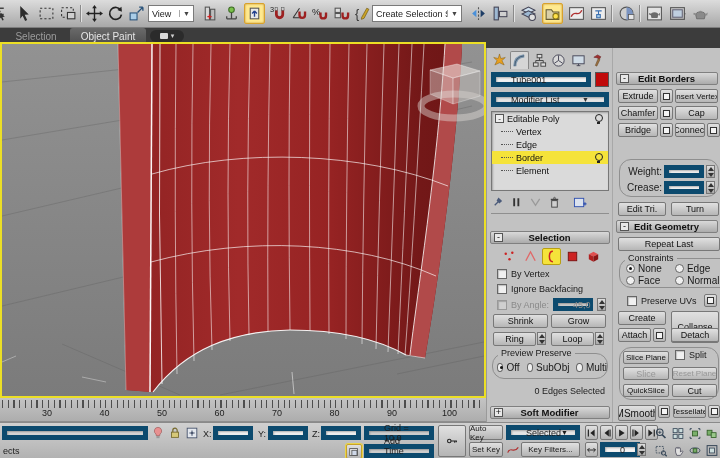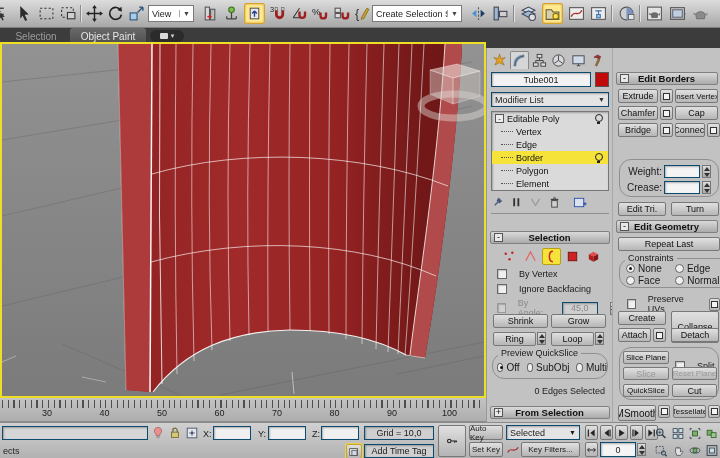--- a/index.html
+++ b/index.html
@@ -25,29 +25,29 @@
 
   
   #viewport { left:0; top:42px; width:486px; height:356px; border:2px solid #ecdf25; background:#888; }
   #viewport svg { display:block; width:100%; height:100%; }
 
   
   #rp-darkstrip { left:486px; top:42px; width:234px; height:6px; background:#3c3c3c; }
   #cmdpanel { left:486px; top:48px; width:126px; height:376px; background:#c2c2c2; border-left:1px solid #9a9a9a; }
   #rollcol2 { left:612px; top:48px; width:108px; height:376px; background:#c2c2c2; border-left:1px solid #a8a8a8; }
 
-  .field { background:#ececec; border:1px solid #0c4a6e; box-shadow:inset 1px 1px 2px rgba(0,0,0,.28); display:flex; align-items:center; padding:0 3px; font-size:9px;justify-content:center; }
+  .field { background:#ececec; border:5px solid #0c4a6e; box-shadow:inset 1px 1px 2px rgba(0,0,0,.28); display:flex; align-items:center; padding:0 15px; font-size:9px; }
   .field.dis { background:#cfcfcf; color:#8a8a8a; }
   .btn { display:flex; align-items:center; justify-content:center; background:linear-gradient(#e0e0e0,#b6b6b6); border:1px solid #787878; border-radius:2px; font-size:9px; color:#111; cursor:default; white-space:nowrap; overflow:hidden; }
   .btn.dis { color:#979797; }
   .btn.sbox { padding:0; } .btn.sbox i { display:block; width:7px; height:7px; border:1px solid #333; background:#f4f4f4; }
   .rollhead { display:flex; align-items:center; background:linear-gradient(#d9d9d9,#ababab); border:1px solid #808080; border-radius:2px; font-size:9.5px; font-weight:bold; color:#111; }
   .rollhead .pm { width:9px; height:9px; margin:0 3px; border:1px solid #555; background:#e8e8e8; font-size:9px; line-height:7px; text-align:center; font-weight:normal; }
   .rollhead .t { flex:1; text-align:center; margin-right:16px; }
-  .cbrow { position:absolute; display:flex; align-items:center; gap:12px; font-size:9px; }
+  .cbrow { position:absolute; display:flex; align-items:center; gap:4px; font-size:9px; }
   .cb { width:10px; height:10px; background:#f0f0f0; border:1px solid #666; box-shadow:inset 1px 1px 1px rgba(0,0,0,.2); }
   .cb.dis { background:#cfcfcf; border-color:#999; }
   .radio { width:9px; height:9px; border-radius:50%; background:#f0f0f0; border:1px solid #666; position:relative; }
   .radio.sel::after { content:""; position:absolute; left:2px; top:2px; width:3px; height:3px; border-radius:50%; background:#111; }
   .grp { position:absolute; border:1px solid #8f8f8f; border-radius:12px; }
   .grp > .glabel { position:absolute; top:-6px; left:5px; background:#c2c2c2; padding:0 3px; font-size:9px; }
   .spin { display:inline-flex; flex-direction:column; justify-content:center; width:9px; height:13px; background:linear-gradient(#ddd,#aaa); border:1px solid #777; }
   .spin i { display:block; width:0; height:0; border:3px solid transparent; margin:0 auto; }
   .spin i.up { border-bottom:4px solid #333; margin-bottom:1px; }
   .spin i.dn { border-top:4px solid #333; margin-top:1px; }
@@ -414,24 +414,20 @@
         <span class="conn"></span>
         <span>Edge</span>
       </div>
       <div class="stack-row sel">
         <span class="conn"></span>
         <span>Border</span>
         <span class="bulb"></span>
       </div>
       <div class="stack-row">
         <span class="conn"></span>
-        <span>Polygon</span>
-      </div>
-      <div class="stack-row">
-        <span class="conn"></span>
         <span>Element</span>
       </div>
     </div>
 
   <div class="abs" style="left:4px;top:148px;width:118px;height:18px;display:flex;align-items:center;gap:6px;border-bottom:1px solid #8f8f8f;padding-bottom:2px">
     <span><svg width="13" height="13" viewBox="0 0 14 14">
           <path d="M8 1.5 L12 5.5 L9 8 L8 7 L4.5 10.5 L3.5 9.5 L7 6 L6 5 Z" fill="#4a5a7a"></path>
         </svg></span>
     <span><svg width="13" height="13" viewBox="0 0 14 14">
           <path d="M4.5 2.5 V11 M9 2.5 V11" stroke="#333" stroke-width="2"></path>
@@ -510,34 +506,34 @@
   <span class="spin abs" style="left:50px;top:284px">
       <i class="up"></i>
       <i class="dn"></i>
     </span>
   <div class="btn abs" style="left:64px;top:284px;width:43px;height:14px">Loop</div>
   <span class="spin abs" style="left:108px;top:284px">
       <i class="up"></i>
       <i class="dn"></i>
     </span>
   <div class="grp" style="left:5px;top:305px;width:116px;height:26px">
-    <span class="glabel">Preview QuickSlice</span>
+    <span class="glabel">Preview Preserve</span>
     <div style="display:flex;align-items:center;gap:3px;margin-top:8px;padding-left:4px">
       <span class="radio sel"></span>
         <span>Off</span>
       <span class="radio" style="margin-left:4px"></span>
         <span>SubObj</span>
       <span class="radio" style="margin-left:4px"></span>
         <span>Multi</span>
     </div>
   </div>
   <div class="blabel" style="left:0;top:338px;width:118px;text-align:right">0 Edges Selected</div>
   <div class="rollhead abs" style="left:3px;top:358px;width:120px;height:13px">
     <span class="pm">+</span>
-      <span class="t">From Selection</span>
+      <span class="t">Soft Modifier</span>
   </div>
 </div>
 
 <div id="rollcol2" class="abs">
   <div class="rollhead abs" style="left:3px;top:24px;width:102px;height:13px">
     <span class="pm">-</span>
       <span class="t">Edit Borders</span>
   </div>
   <div class="btn abs" style="left:5px;top:41px;width:40px;height:14px">Extrude</div>
   <div class="btn sbox abs" style="left:47px;top:41px;width:13px;height:14px">
@@ -607,21 +603,21 @@
   </div>
   <div class="btn abs" style="left:5px;top:263px;width:48px;height:14px">Create</div>
   <div class="btn abs" style="left:58px;top:263px;width:48px;height:32px">Collapse</div>
   <div class="btn abs" style="left:5px;top:280px;width:33px;height:14px">Attach</div>
   <div class="btn sbox abs" style="left:40px;top:280px;width:13px;height:14px">
       <i></i>
     </div>
   <div class="btn abs" style="left:58px;top:280px;width:48px;height:14px">Detach</div>
   <div class="grp" style="left:6px;top:299px;width:100px;height:53px">
     <div class="btn abs" style="left:3px;top:3px;width:46px;height:13px;font-size:8px">Slice Plane</div>
-    <div class="cbrow" style="left:55px;top:13px">
+    <div class="cbrow" style="left:55px;top:2px">
         <span class="cb"></span>
         <span>Split</span>
       </div>
     <div class="btn dis abs" style="left:3px;top:19px;width:46px;height:13px">Slice</div>
     <div class="btn dis abs" style="left:52px;top:19px;width:45px;height:13px;font-size:8px">Reset Plane</div>
     <div class="btn abs" style="left:3px;top:36px;width:46px;height:13px;font-size:8px">QuickSlice</div>
     <div class="btn abs" style="left:52px;top:36px;width:45px;height:13px">Cut</div>
   </div>
   <div class="btn abs" style="left:5px;top:357px;width:38px;height:16px;font-size:10px">MSmooth</div>
   <div class="btn sbox abs" style="left:45px;top:357px;width:12px;height:13px">

